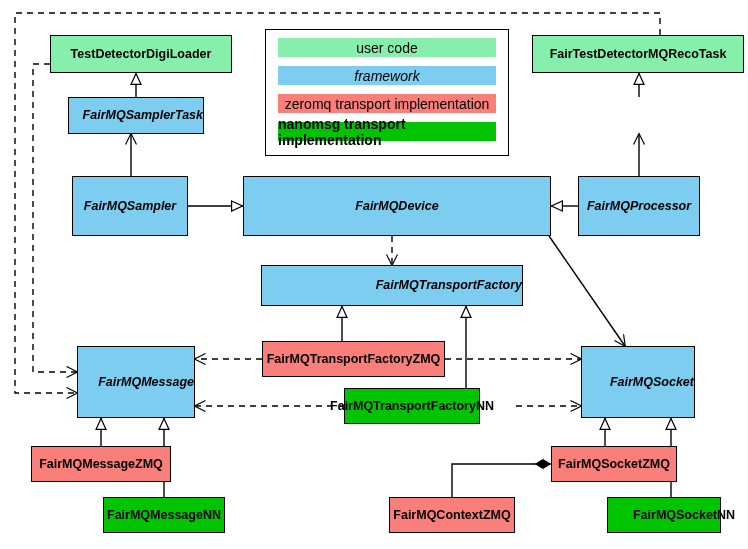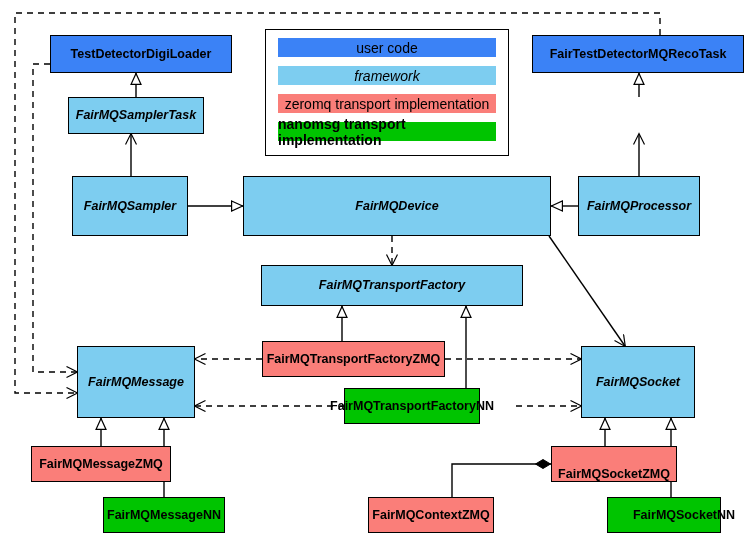--- a/index.html
+++ b/index.html
@@ -2,25 +2,25 @@
 <html><head>
 <meta charset="utf-8">
 <style>
   html,body{margin:0;padding:0;background:#ffffff;}
   body{font-family:"Liberation Sans",sans-serif;}
   #canvas{position:relative;width:748px;height:549px;background:#ffffff;overflow:hidden;}
   svg#wires{position:absolute;left:0;top:0;width:748px;height:549px;}
   .node{position:absolute;box-sizing:border-box;border:1.4px solid #000;
         display:flex;align-items:center;justify-content:center;text-align:center;
         font-size:12.5px;font-weight:bold;color:#000;line-height:1.15;z-index:3;}
-  .user{background:#3b82f6;}
+  .user{background:#86efac;}
   .fw{background:#7DCDF0;font-style:italic;}
   .zmq{background:#FA7E79;}
   .nn{background:#00C400;}
-  .abstract{font-style:italic;}
+  .abstract{font-style:italic;justify-content:flex-end;}
   #legend{position:absolute;left:265px;top:29px;width:244px;height:127px;
           background:#ffffff;border:1.6px solid #000;z-index:4;
           padding:8px 12px;box-sizing:border-box;}
   .legrow{height:19px;margin-bottom:9px;display:flex;align-items:center;
           justify-content:center;font-size:14px;font-weight:normal;color:#000;}
   .legrow:last-child{margin-bottom:0;font-weight:bold;}
 </style>
 </head>
 <body>
 
@@ -140,25 +140,25 @@
   </div>
 
   <div class="node zmq" style="left:31px;top:446px;width:140px;height:36px;">
     <span>FairMQMessageZMQ</span>
   </div>
 
   <div class="node nn" style="left:103px;top:497px;width:122px;height:36px;">
     <span>FairMQMessageNN</span>
   </div>
 
-  <div class="node zmq" style="left:551px;top:446px;width:126px;height:36px;align-items:flex-end;">
+  <div class="node zmq" style="left:551px;top:446px;width:126px;height:36px;">
     <span>FairMQSocketZMQ</span>
   </div>
 
-  <div class="node zmq" style="left:368px;top:497px;width:126px;height:36px;">
+  <div class="node zmq" style="left:389px;top:497px;width:126px;height:36px;">
     <span>FairMQContextZMQ</span>
   </div>
 
   <div class="node nn" style="left:607px;top:497px;width:114px;height:36px;padding-left:40px;">
     <span>FairMQSocketNN</span>
   </div>
 
   <div id="legend">
     <div class="legrow user">
       <span>user code</span>

